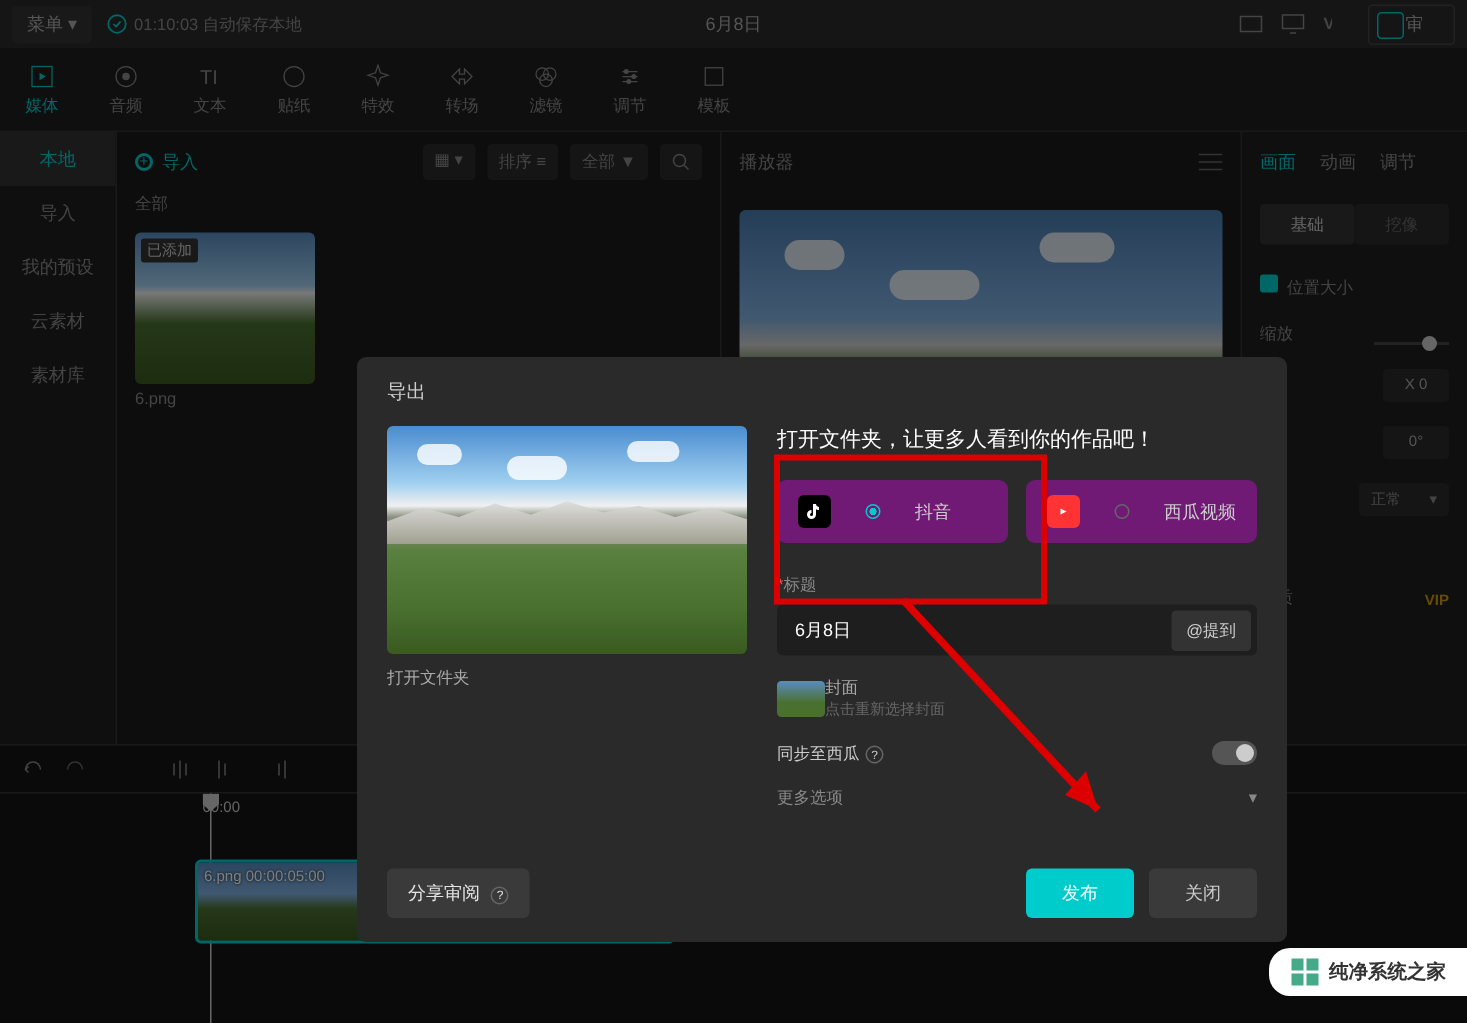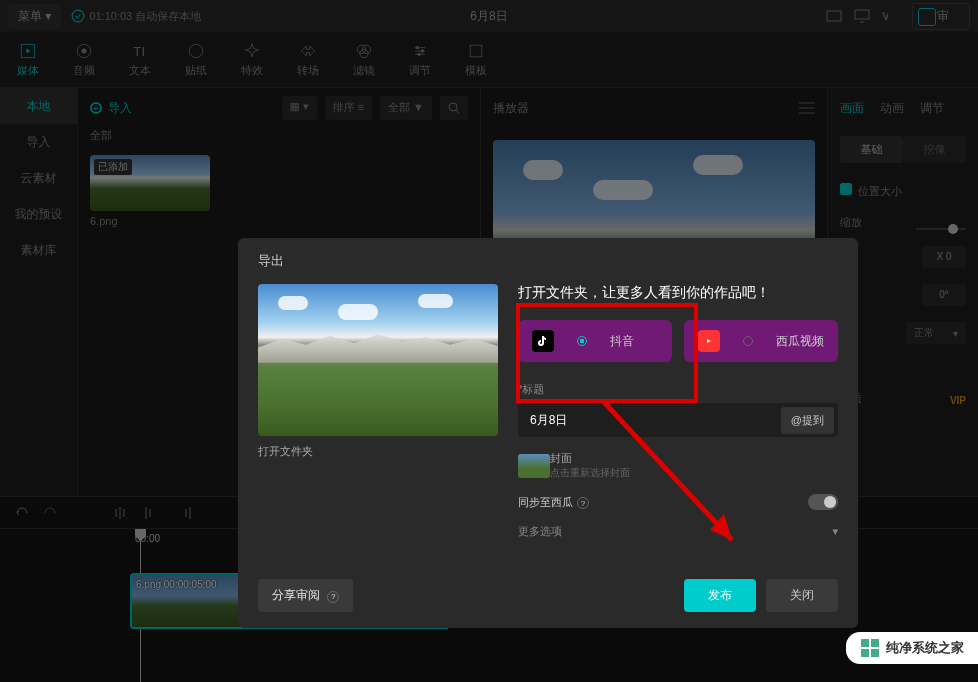--- a/index.html
+++ b/index.html
@@ -24,21 +24,21 @@
 .media-panel { width: 402px; background: #1a1a1a; }
 .media-header { height: 40px; display: flex; align-items: center; padding: 0 12px; gap: 12px; }
 .import-btn { display: flex; align-items: center; gap: 6px; color: #0cc; font-size: 12px; }
 .import-dot { width: 12px; height: 12px; border: 2px solid #0cc; border-radius: 50%; position: relative; }
 .import-dot::after { content: '+'; position: absolute; top: 50%; left: 50%; transform: translate(-50%, -50%); font-size: 10px; color: #0cc; }
 .header-controls { margin-left: auto; display: flex; gap: 8px; }
 .header-ctrl { padding: 4px 8px; background: #2a2a2a; border-radius: 3px; color: #888; font-size: 11px; }
 .search-ctrl { width: 28px; height: 24px; background: #2a2a2a; border-radius: 3px; display: flex; align-items: center; justify-content: center; }
 .media-all { padding: 0 12px; font-size: 11px; color: #888; }
 .media-thumb { margin: 12px; width: 120px; }
-.thumb-img { width: 120px; height: 56px; background: linear-gradient(to bottom, #5a8cc0 0%, #a0d0f0 35%, #f0f0f0 40%, #4a7030 60%, #3a5a20 100%); border-radius: 4px; position: relative; }
+.thumb-img { width: 120px; height: 101px; background: linear-gradient(to bottom, #5a8cc0 0%, #a0d0f0 35%, #f0f0f0 40%, #4a7030 60%, #3a5a20 100%); border-radius: 4px; position: relative; }
 .thumb-badge { position: absolute; top: 4px; left: 4px; background: #333; color: #ccc; font-size: 10px; padding: 1px 4px; border-radius: 2px; }
 .thumb-name { font-size: 11px; color: #888; padding: 4px 0; }
 .player-panel { flex: 1; background: #1a1a1a; border-left: 1px solid #333; border-right: 1px solid #333; }
 .player-header { height: 40px; display: flex; align-items: center; padding: 0 12px; color: #888; font-size: 12px; justify-content: space-between; }
 .player-preview { margin: 12px; height: 180px; background: linear-gradient(to bottom, #4a7cb0 0%, #80b0e0 40%, #d0d0d0 50%, #4a7030 60%, #3a5a20 100%); border-radius: 4px; position: relative; overflow: hidden; }
 .cloud { position: absolute; width: 40px; height: 20px; background: #fff; border-radius: 20px; opacity: 0.8; }
 .right-panel { width: 150px; background: #1f1f1f; }
 .right-tabs { height: 40px; display: flex; align-items: center; padding: 0 12px; gap: 16px; font-size: 12px; }
 .right-tab { color: #888; }
 .right-tab.active { color: #0cc; }
@@ -198,22 +198,22 @@
         <rect x="5" y="5" width="14" height="14" fill="none" stroke="currentColor"></rect>
       </svg>
       <span>模板</span>
     </div>
 </div>
 
 <div class="main-area">
   <div class="sidebar">
     <div class="sidebar-item active">本地</div>
     <div class="sidebar-item">导入</div>
+    <div class="sidebar-item">我的预设</div>
     <div class="sidebar-item">云素材</div>
-    <div class="sidebar-item">我的预设</div>
     <div class="sidebar-item">素材库</div>
   </div>
   <div class="media-panel">
     <div class="media-header">
       <div class="import-btn">
           <span class="import-dot"></span>
           <span>导入</span>
         </div>
       <div class="header-controls">
         <div class="header-ctrl">▦ ▾</div>

